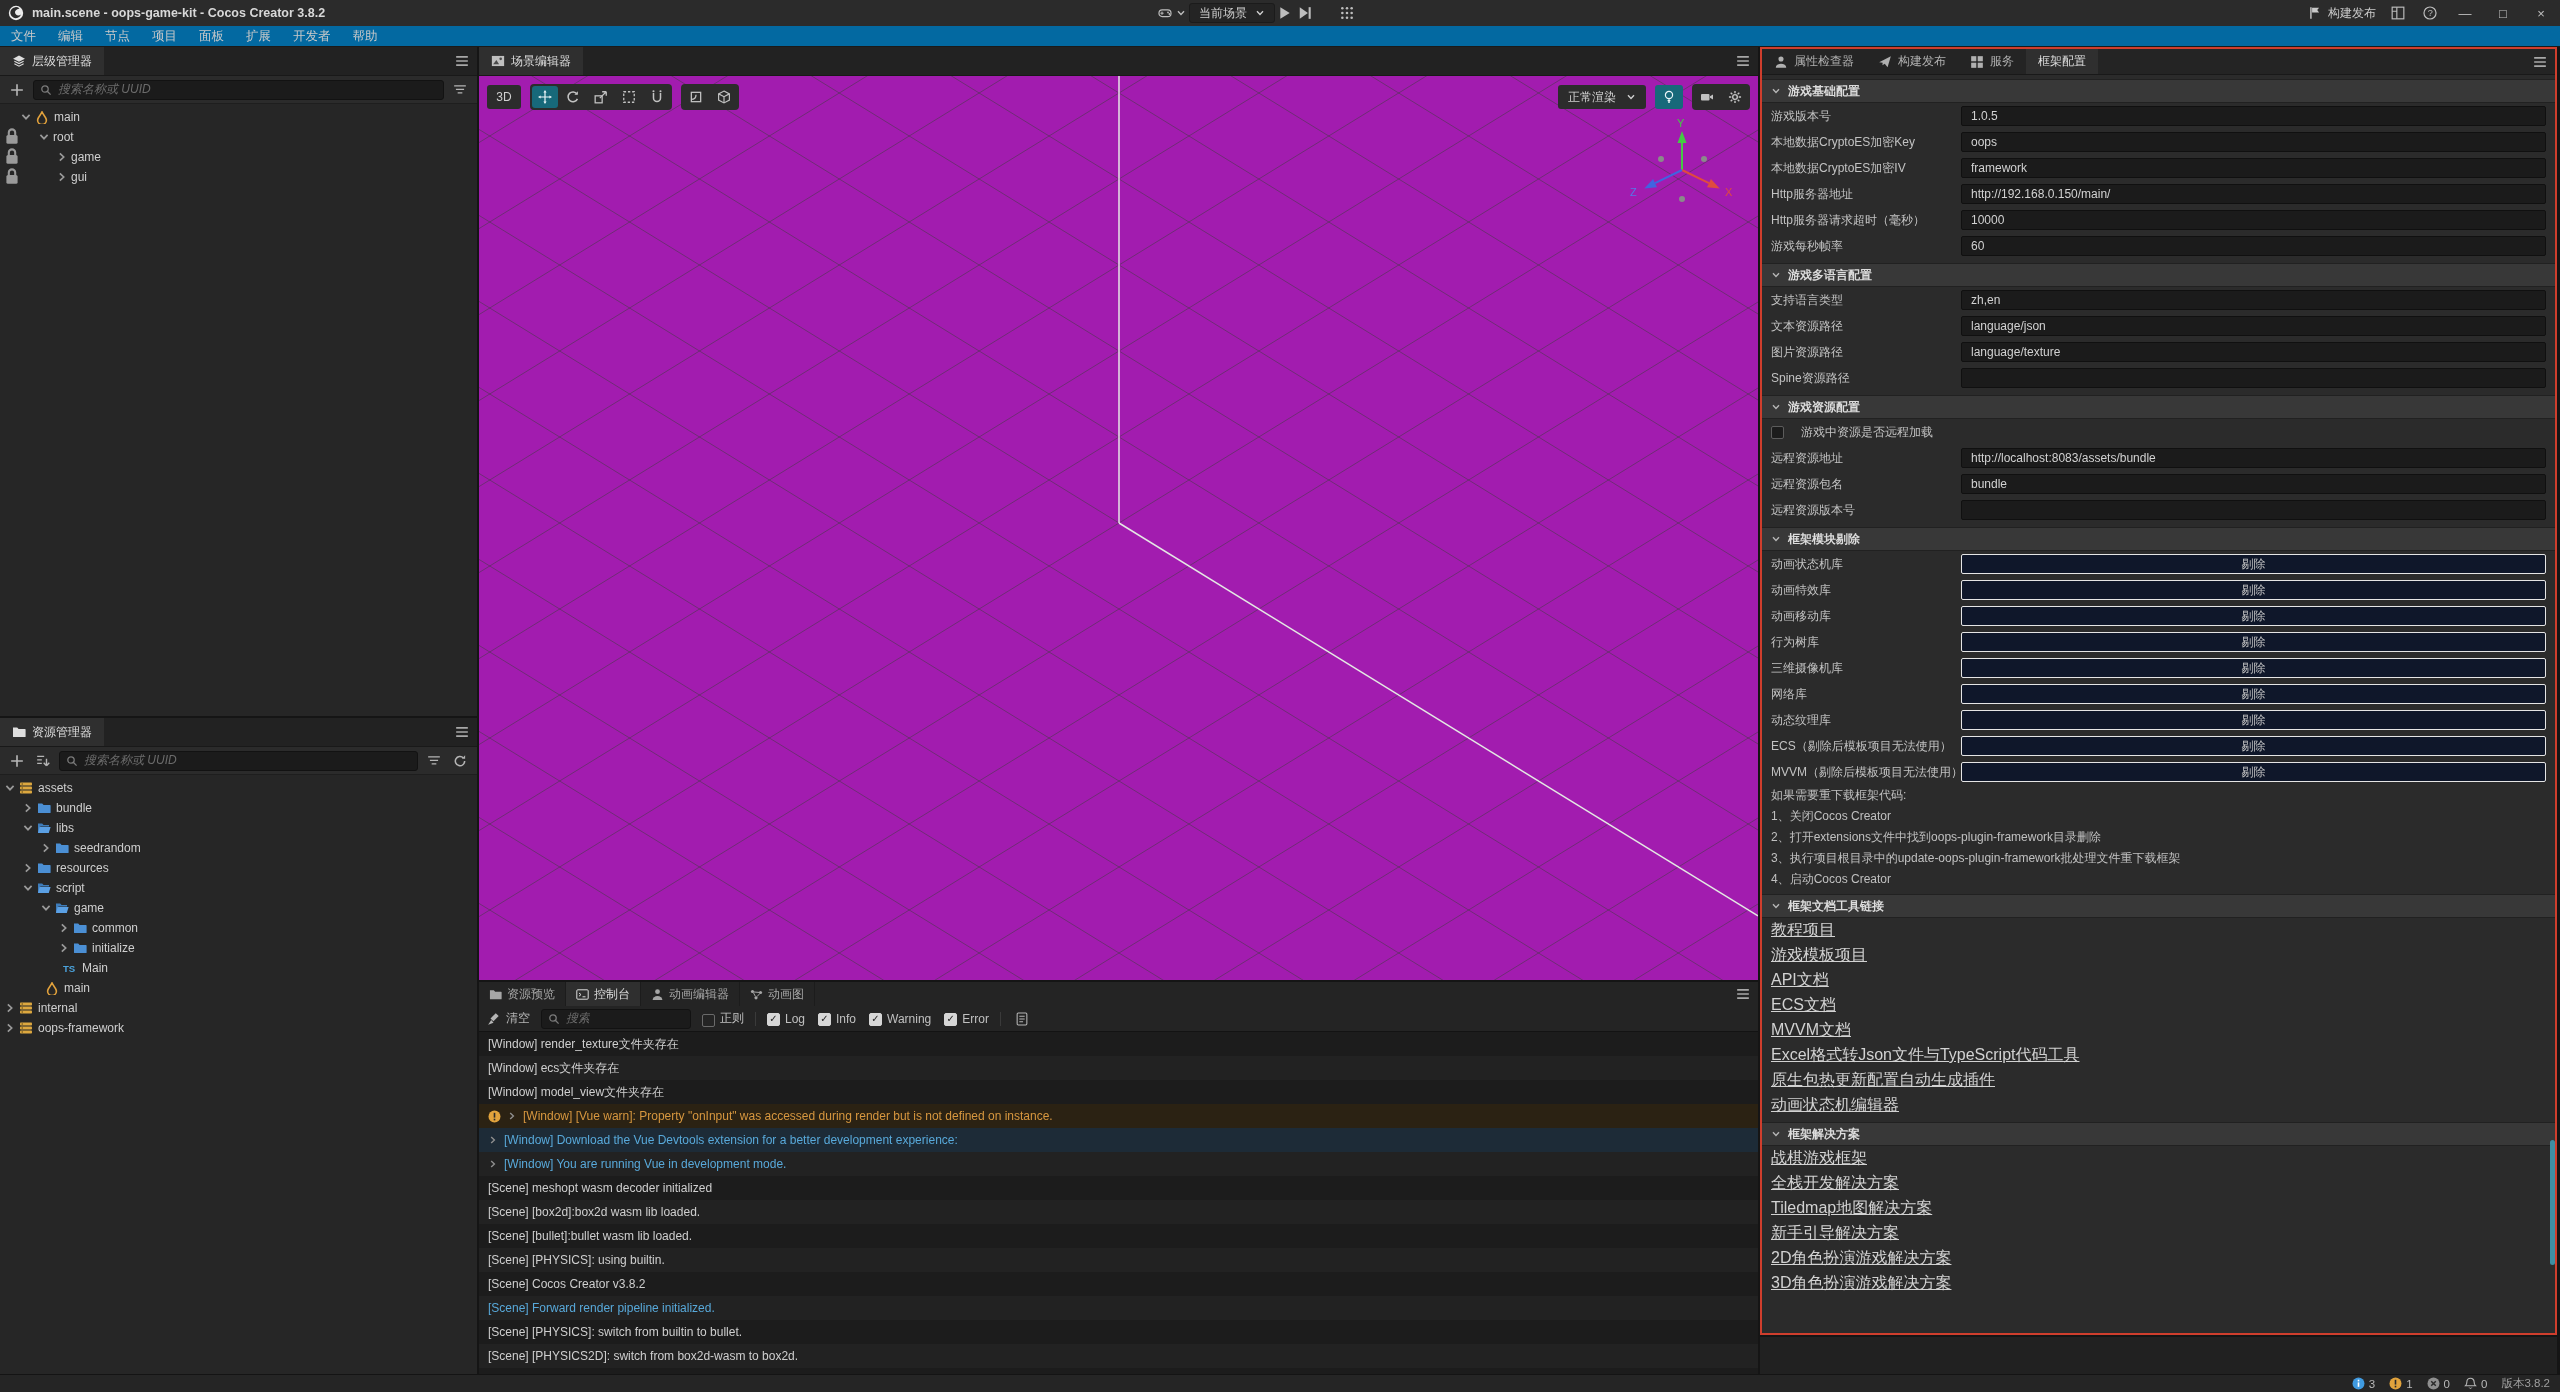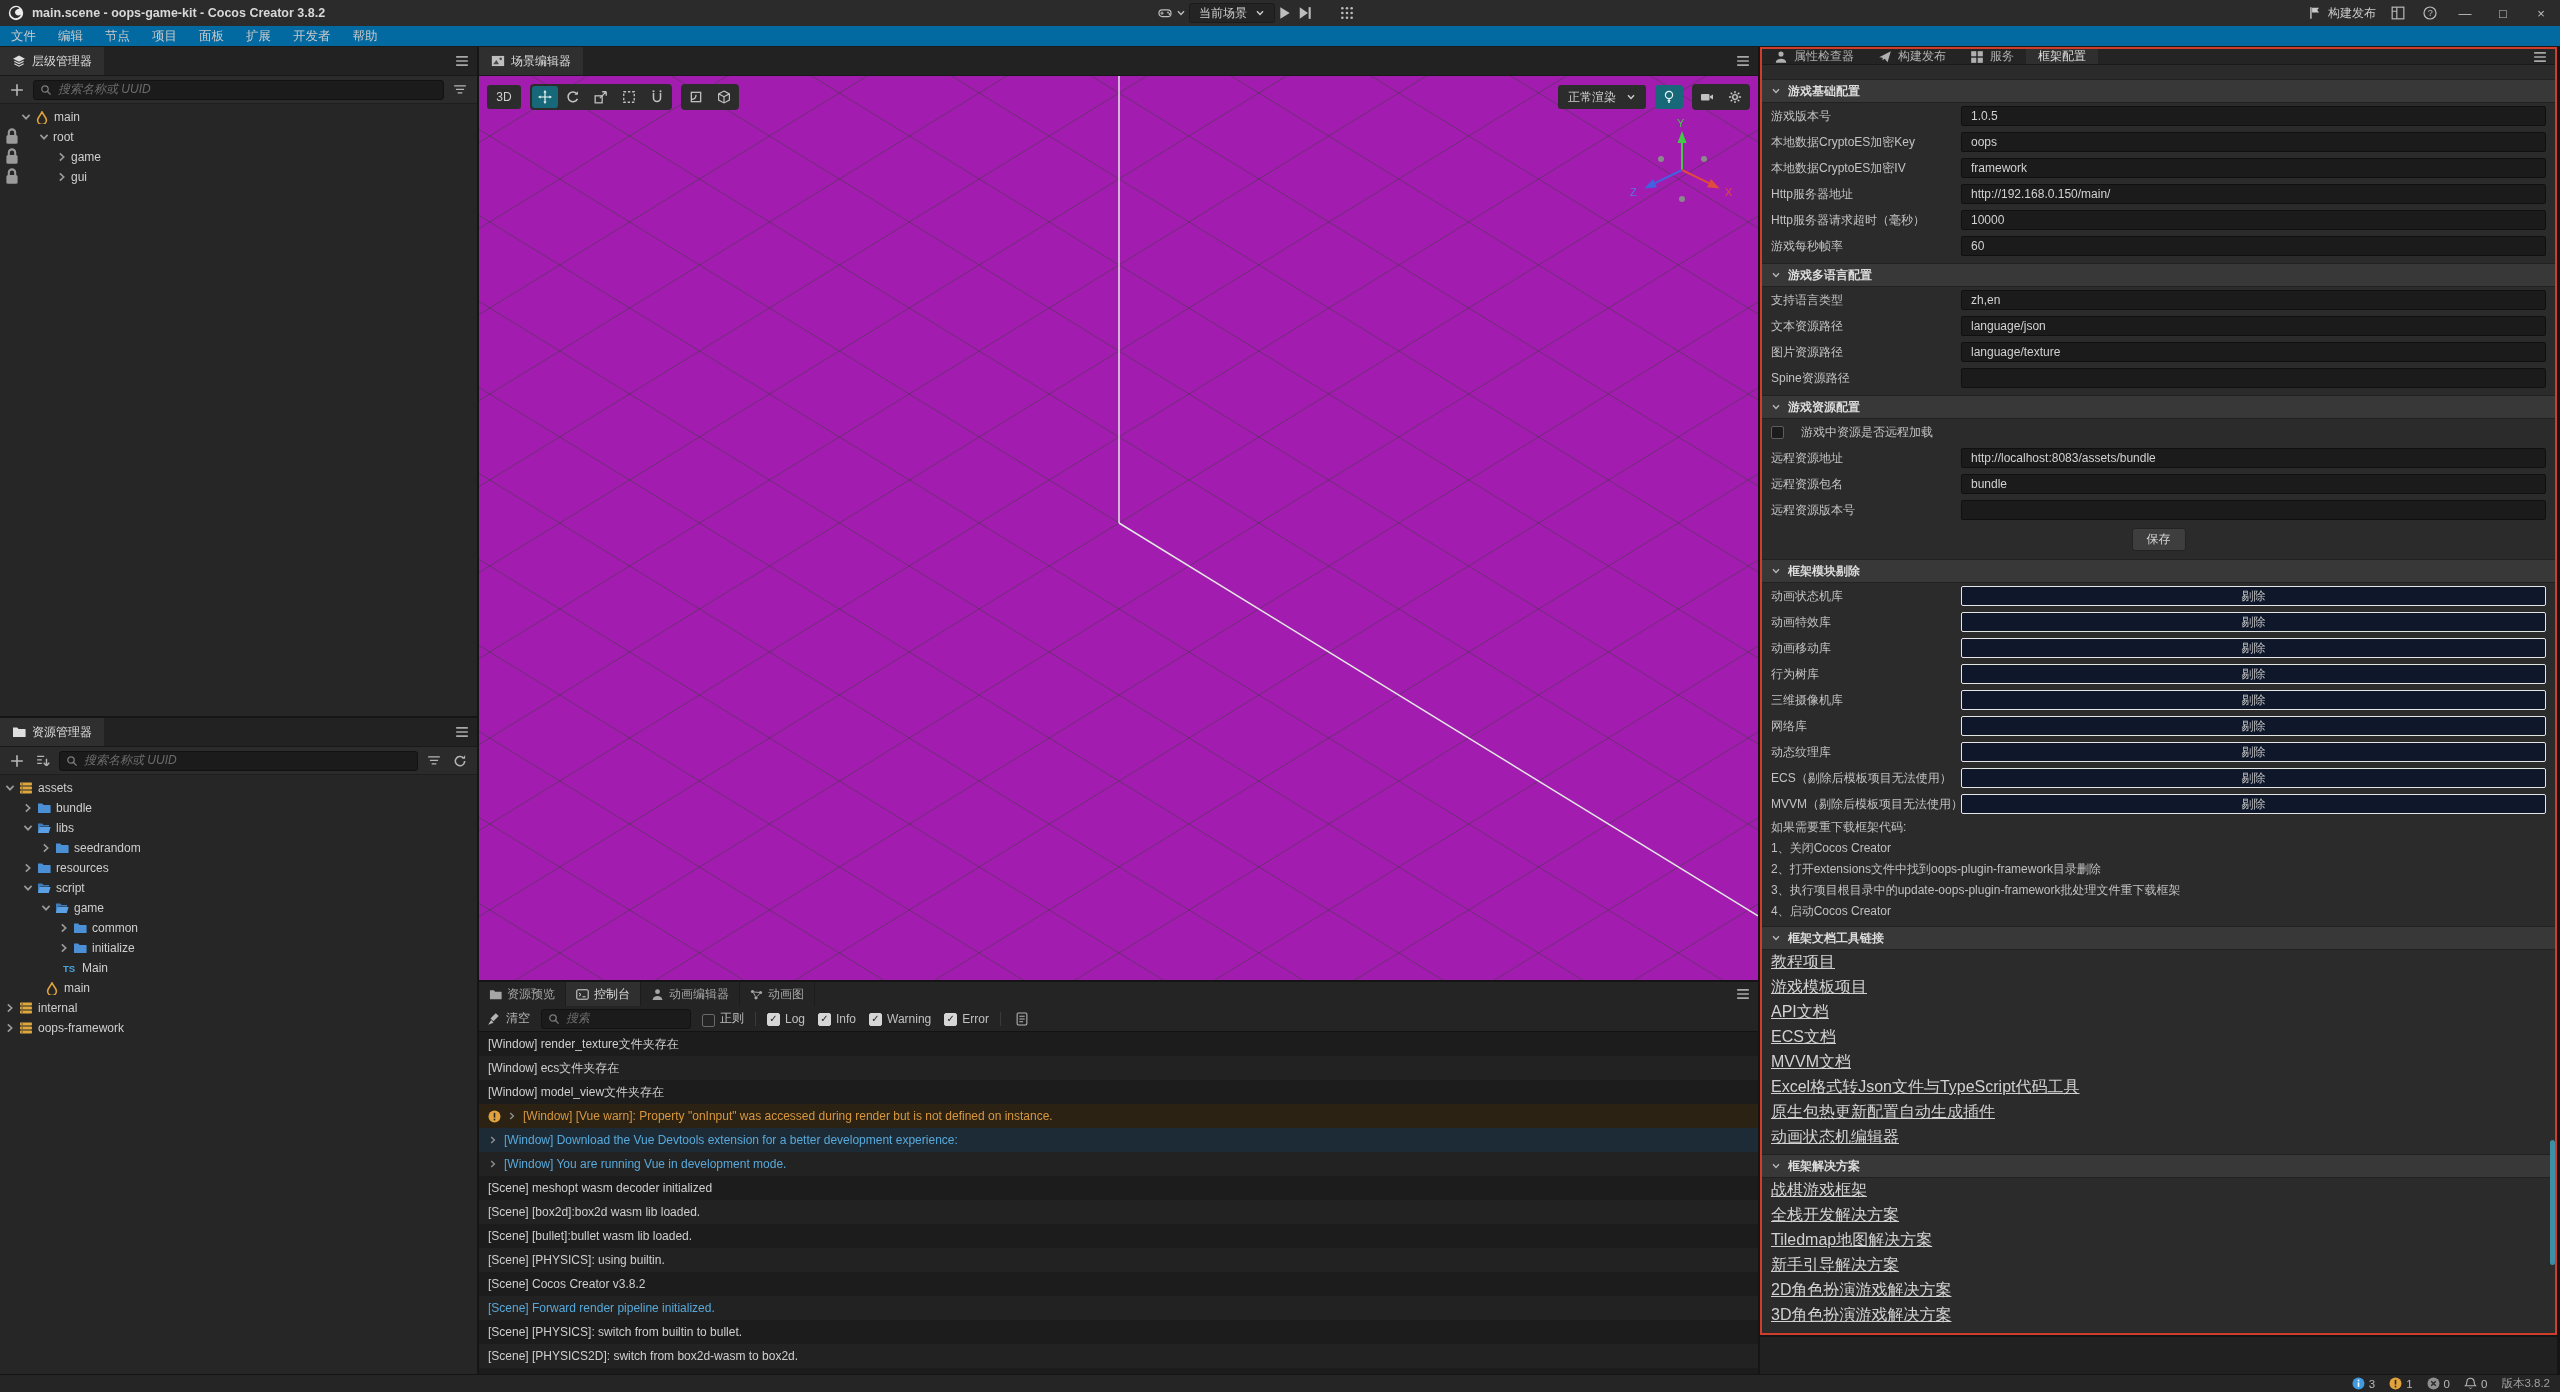--- a/index.html
+++ b/index.html
@@ -71,21 +71,21 @@
   .logrow:nth-child(odd){background:#1c1c1c}
   .logrow:nth-child(even){background:#222}
   .logrow .chev{width:10px;height:10px;color:#8f8f8f;flex:none}
   .logic{width:13px;height:13px;flex:none}
   .logrow.warn{background:#2b2213;color:#d7973f}
   .logrow.info-highlight{background:#1d2b37;color:#58a9da}
   .logrow.info{color:#58a9da}
   .ltext{white-space:nowrap;overflow:hidden}
   
   .insp{left:1760px;top:47px;width:797px;height:1288px;background:#2b2b2b;border:2px solid var(--red)}
-  .insp .tabbar{height:16px;background:#242424}
+  .insp .tabbar{height:26px;background:#242424}
   .insp-filler{position:absolute;left:1760px;top:1337px;width:797px;height:37px;background:#212121}
   #isections{position:absolute;left:0;top:26px;right:0;bottom:0;overflow:hidden}
   .isec-h{height:24px;margin-top:4px;background:#383838;border-top:1px solid #212121;border-bottom:1px solid #212121;display:flex;align-items:center;gap:7px;padding:0 9px;color:#dcdcdc;font-weight:bold;font-size:12px}
   .isec-h .chev{width:10px;height:10px;color:#b5b5b5}
   .irow{height:26px;display:flex;align-items:center;gap:10px;padding:0 9px}
   .ilabel{width:180px;flex:none;font-size:12px;color:#c2c2c2;white-space:nowrap}
   .ival{flex:1;height:20px;background:#1b1b1b;border:1px solid #101010;border-radius:2px;display:flex;align-items:center;padding:0 9px;font-size:12px;color:#d2d2d2;min-width:0}
   .imod{flex:1;height:20px;background:#0f172a;border:1px solid #e5e5e5;border-radius:2px;display:flex;align-items:center;justify-content:center;font-size:12px;color:#c6c6c6}
   .icheck-row{height:26px;display:flex;align-items:center;gap:17px;padding:0 9px;font-size:12px;color:#c2c2c2}
   .icheckbox{width:13px;height:13px;background:#1c1c1c;border:1px solid #5c5c5c;border-radius:2px;flex:none}
@@ -1079,23 +1079,20 @@
         <div class="ival">
           <span>bundle</span>
         </div>
       </div>
       <div class="irow">
         <span class="ilabel">远程资源版本号</span>
         <div class="ival">
           <span></span>
         </div>
       </div>
-      <div class="save-row">
-        <div class="save-btn">保存</div>
-      </div>
       <div class="isec-h">
         <span class="ic chev">
           <svg viewBox="0 0 10 10">
             <path d="M2 3.2 5 6.4 8 3.2" fill="none" stroke="currentColor" stroke-width="1.4"></path>
           </svg>
         </span>
         <span>框架模块剔除</span>
       </div>
       <div class="irow">
         <span class="ilabel">动画状态机库</span>

